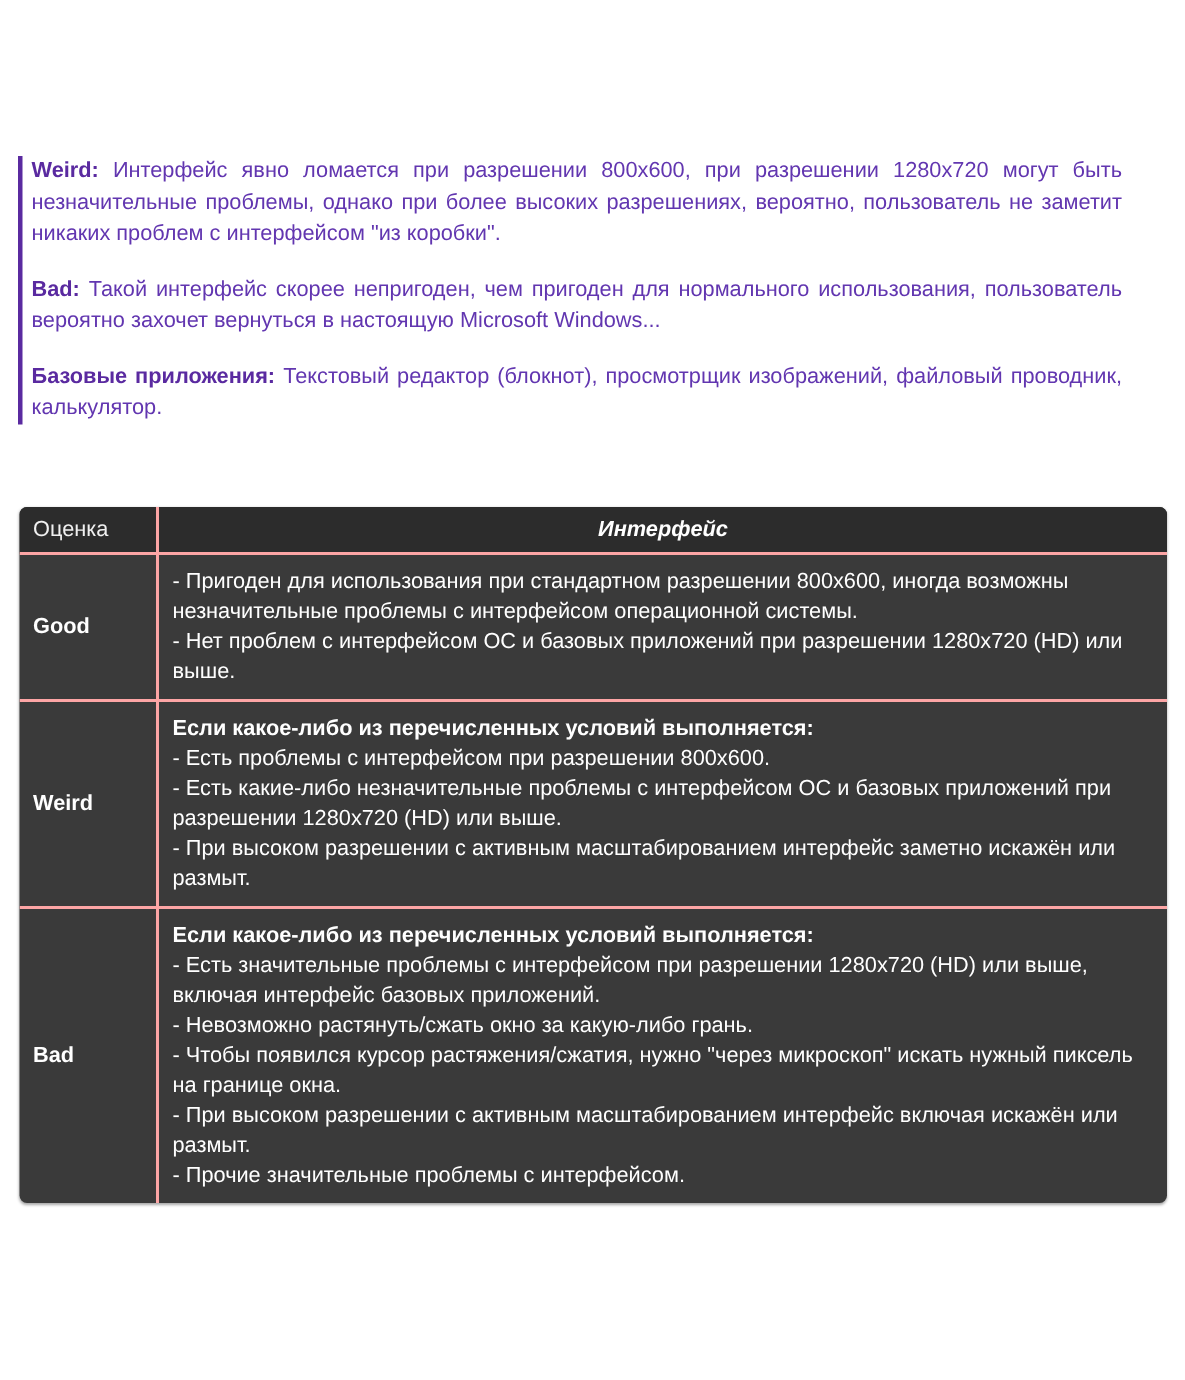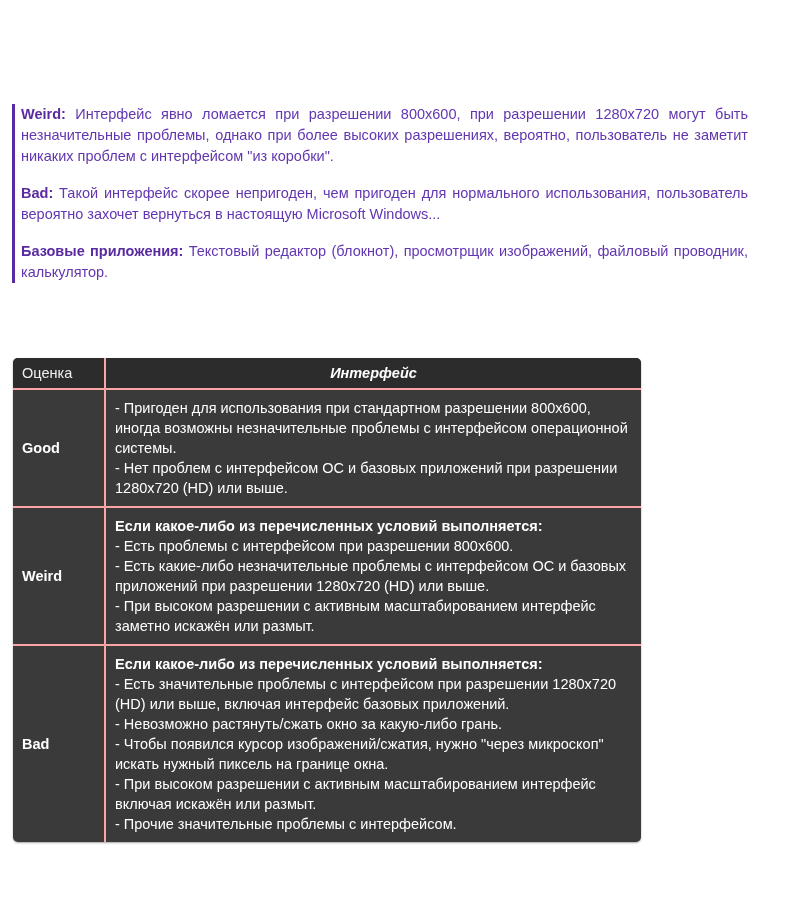--- a/index.html
+++ b/index.html
@@ -9,21 +9,21 @@
     border-left: 3px solid #5a2aa0;
     padding-left: 6px;
     color: #6236b0;
     font-size: 14.5px;
     line-height: 21px;
   }
   .quote p { margin: 0 0 16px 0; text-align: justify; }
   .quote p:last-child { margin-bottom: 0; }
   .quote b { color: #5a2aa0; }
   .tbl-wrap {
-    position: absolute; left: 13px; top: 358px; width: 628px;
+    position: absolute; left: 13px; top: 338px; width: 765px;
     border-radius: 5px; overflow: hidden;
     background: #3a3a3a;
     box-shadow: 0 1px 2px rgba(0,0,0,0.35);
   }
   table { border-collapse: collapse; width: 100%; font-size: 14.5px; line-height: 20px; color: #ffffff; }
   th, td { border: 2px solid #fca5a5; vertical-align: middle; }
   tr:first-child th { border-top: none; }
   tr th:first-child, tr td:first-child { border-left: none; }
   tr th:last-child, tr td:last-child { border-right: none; }
   tr:last-child td { border-bottom: none; }
@@ -68,20 +68,20 @@
             <span class="line">- Есть какие-либо незначительные проблемы с интерфейсом ОС и базовых приложений при разрешении 1280x720 (HD) или выше.</span>
             <span class="line">- При высоком разрешении с активным масштабированием интерфейс заметно искажён или размыт.</span>
           </td>
         </tr>
         <tr>
           <td class="grade">Bad</td>
           <td class="desc">
             <span class="cond">Если какое-либо из перечисленных условий выполняется:</span>
             <span class="line">- Есть значительные проблемы с интерфейсом при разрешении 1280x720 (HD) или выше, включая интерфейс базовых приложений.</span>
             <span class="line">- Невозможно растянуть/сжать окно за какую-либо грань.</span>
-            <span class="line">- Чтобы появился курсор изображений/сжатия, нужно "через микроскоп" искать нужный пиксель на границе окна.</span>
+            <span class="line">- Чтобы появился курсор растяжения/сжатия, нужно "через микроскоп" искать нужный пиксель на границе окна.</span>
             <span class="line">- При высоком разрешении с активным масштабированием интерфейс включая искажён или размыт.</span>
             <span class="line">- Прочие значительные проблемы с интерфейсом.</span>
           </td>
         </tr>
       </tbody>
   </table>
 </div>
 
 </body></html>

